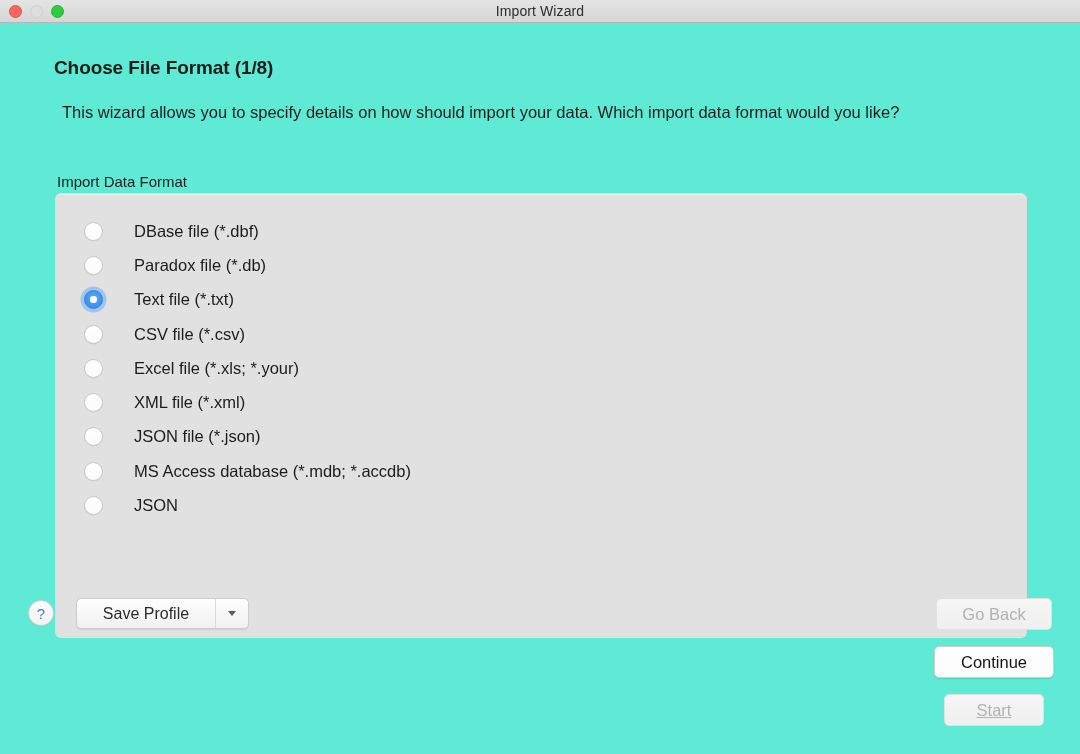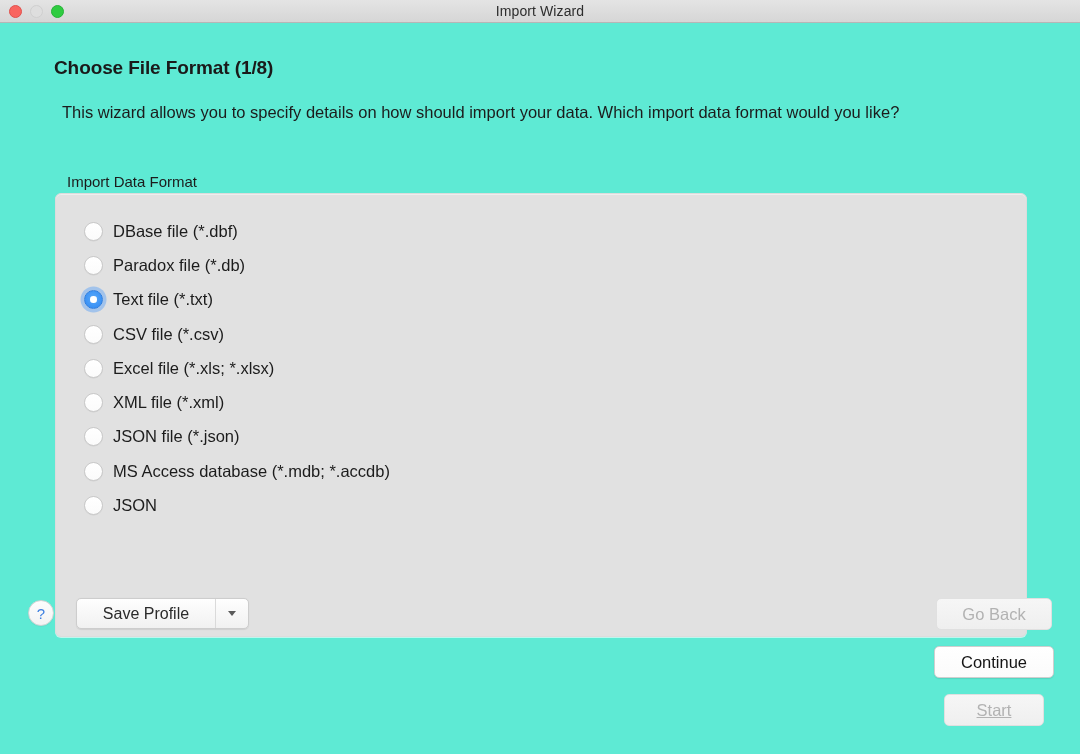--- a/index.html
+++ b/index.html
@@ -89,21 +89,21 @@
     top: 78px;
     width: 968px;
     font-size: 16.5px;
     line-height: 1.42;
     color: #1c1c1c;
   }
 
   
   #groupbox-label {
     position: absolute;
-    left: 67px;
+    left: 57px;
     top: 150px;
     font-size: 15px;
     color: #1c1c1c;
   }
 
   #groupbox {
     position: absolute;
     left: 55px;
     top: 170px;
     width: 972px;
@@ -156,20 +156,21 @@
     margin-left: -3.25px;
     margin-top: -3.25px;
     border-radius: 50%;
     background: #ffffff;
   }
 
   .option-label {
     font-size: 16.5px;
     color: #1c1c1c;
     white-space: nowrap;
+    margin-left: 21px;
   }
 
   #help-button {
     position: absolute;
     left: 28px;
     top: 577px;
     width: 26px;
     height: 26px;
     border-radius: 50%;
     background: linear-gradient(to bottom, #fdfdfd 0%, #f3f3f3 100%);
@@ -303,21 +304,21 @@
           <span class="option-label">Text file (*.txt)</span>
         </div>
 
         <div class="option-row">
           <span class="radio"></span>
           <span class="option-label">CSV file (*.csv)</span>
         </div>
 
         <div class="option-row">
           <span class="radio"></span>
-          <span class="option-label">Excel file (*.xls; *.xlsx)</span>
+          <span class="option-label">Excel file (*.xls; *.your)</span>
         </div>
 
         <div class="option-row">
           <span class="radio"></span>
           <span class="option-label">XML file (*.xml)</span>
         </div>
 
         <div class="option-row">
           <span class="radio"></span>
           <span class="option-label">JSON file (*.json)</span>

